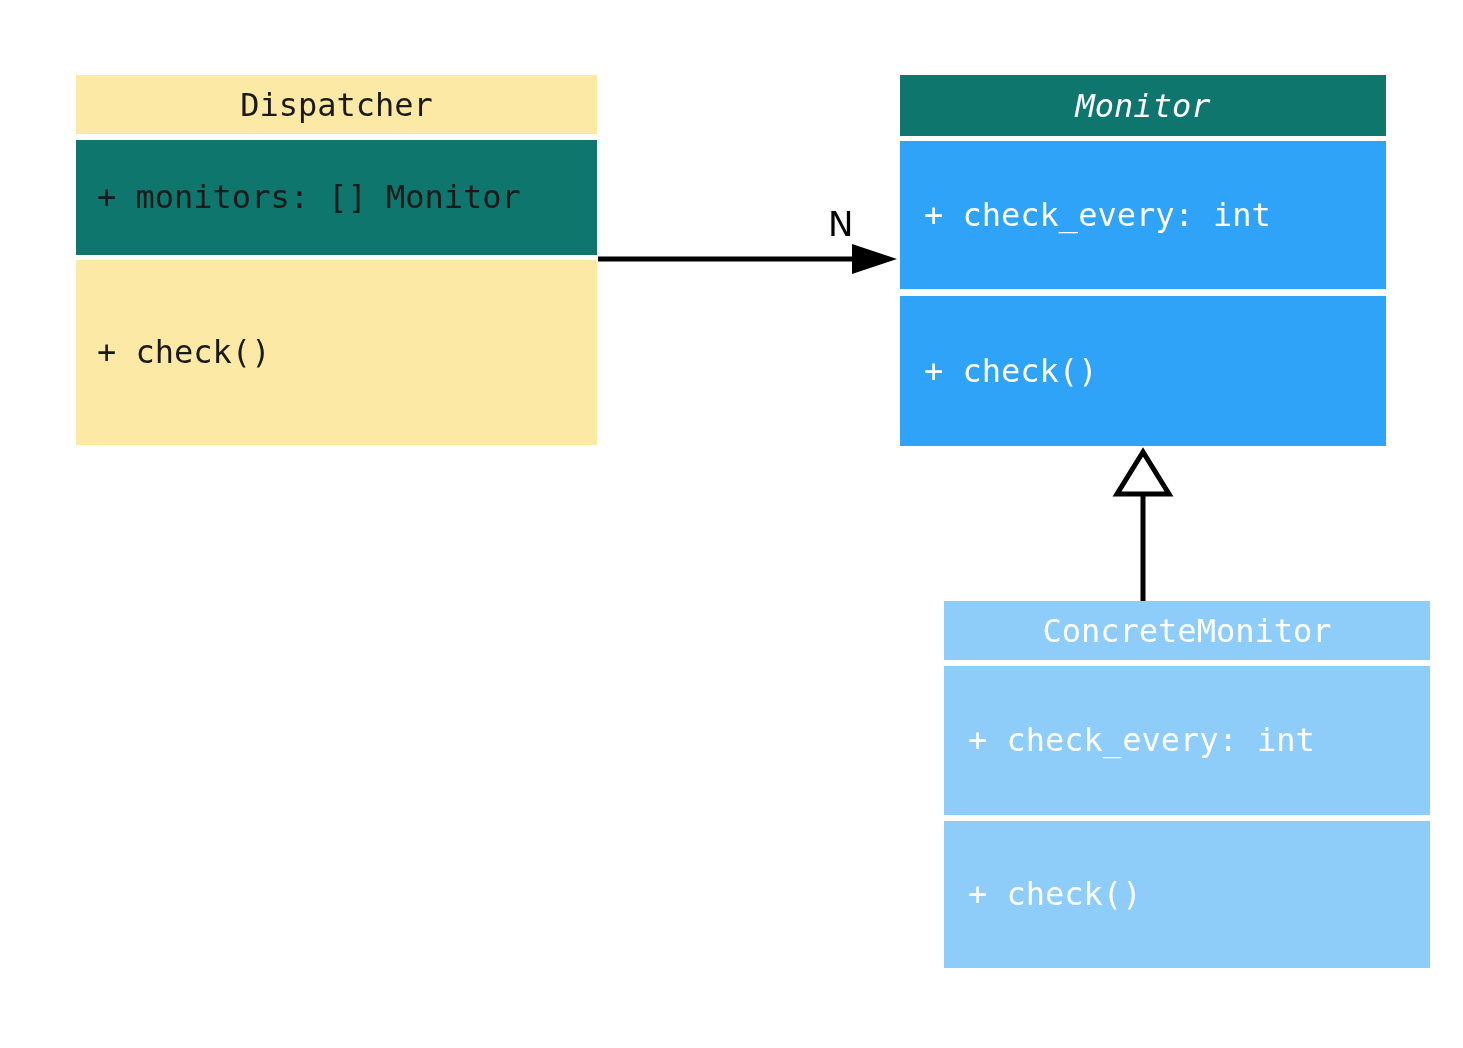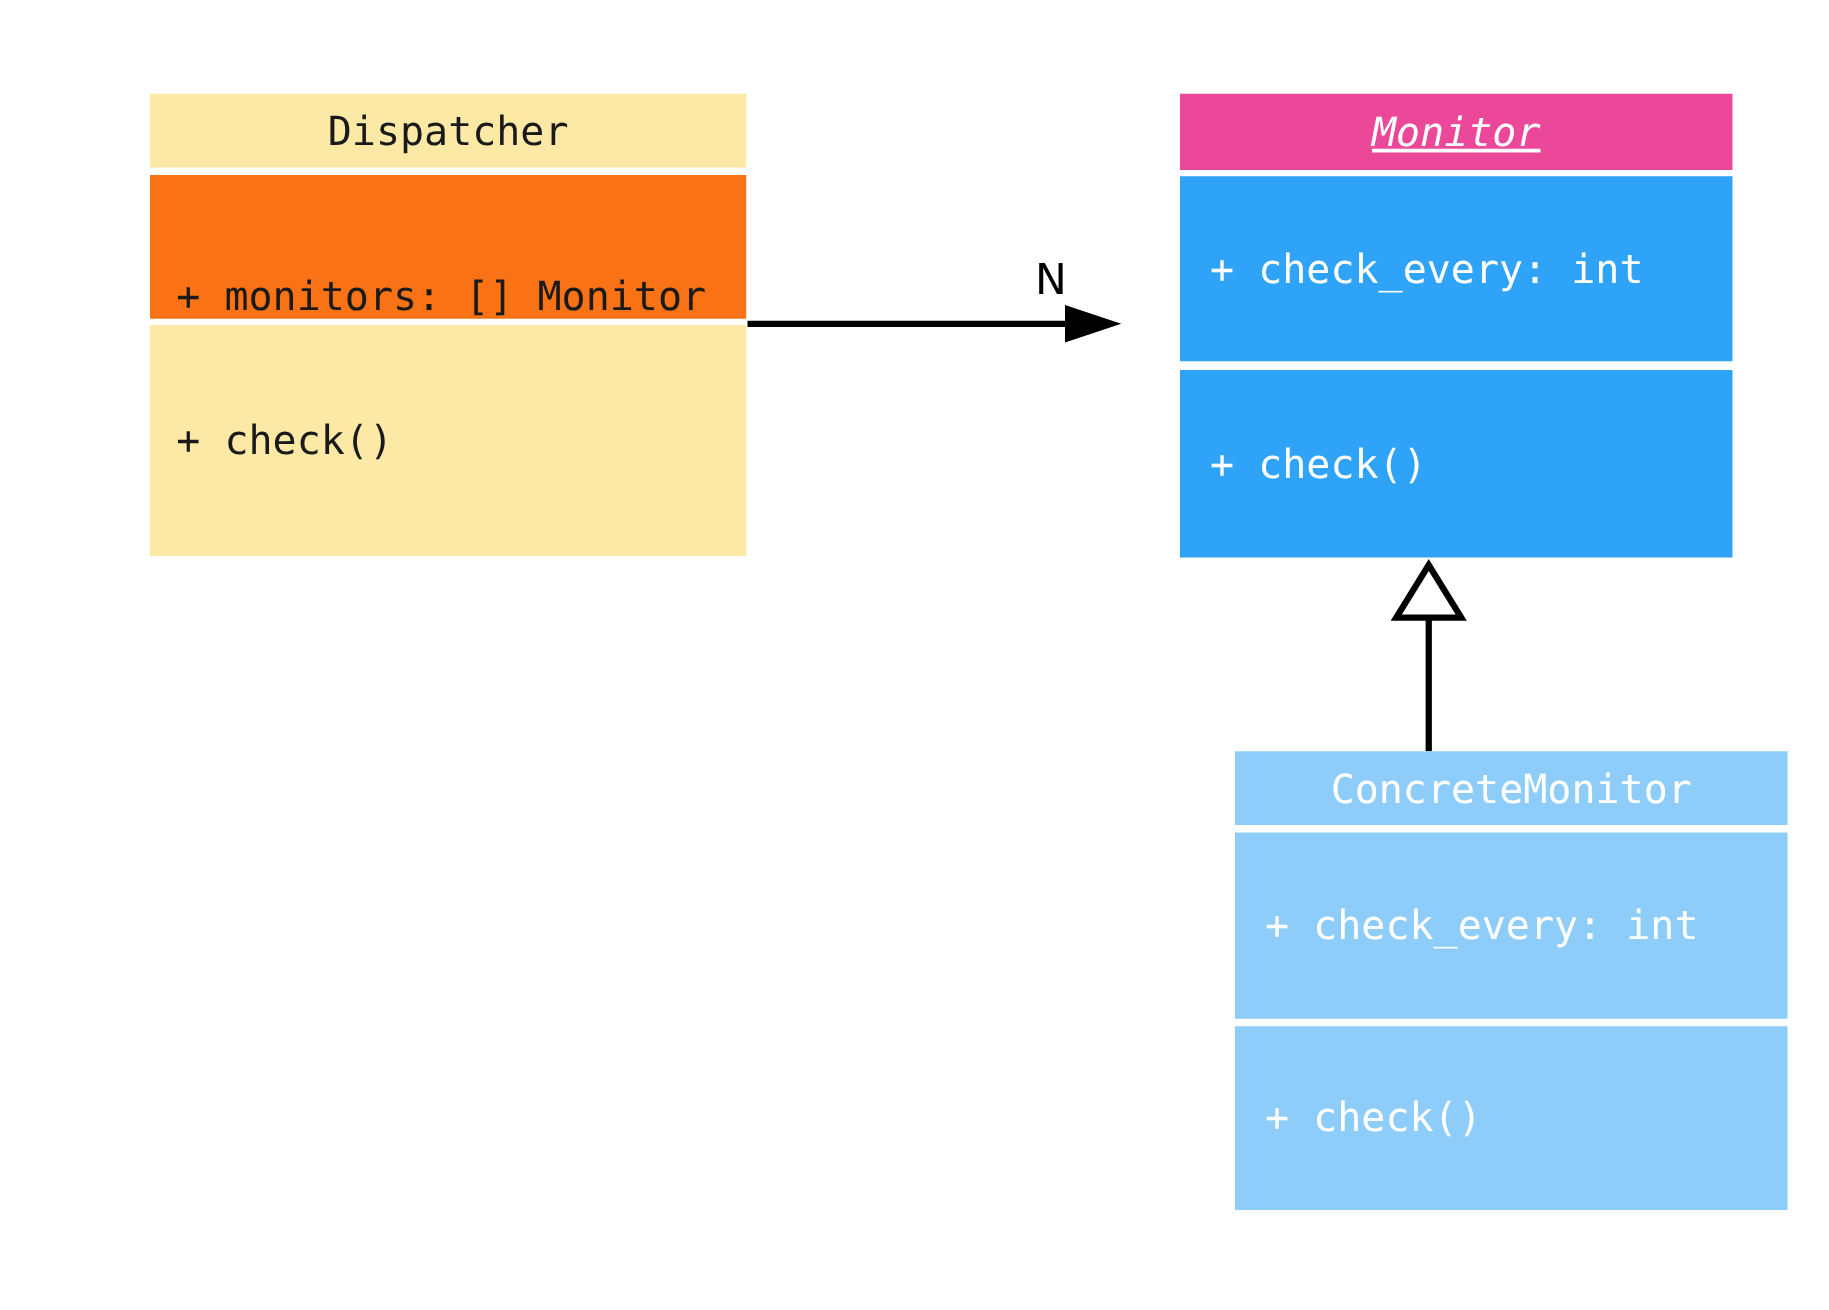--- a/index.html
+++ b/index.html
@@ -11,21 +11,21 @@
     font-family: "DejaVu Sans Mono", "Liberation Mono", monospace;
     overflow: hidden;
   }
   .overlay {
     position: absolute;
     left: 0; top: 0;
     width: 1463px; height: 1048px;
     pointer-events: none;
   }
   .cls { position: absolute; }
-  .sec { box-sizing: border-box; margin-left: 44px; }
+  .sec { box-sizing: border-box; }
   .hdr {
     display: flex;
     align-items: center;
     justify-content: center;
     font-size: 32px;
   }
   .hdr.italic { font-style: italic; }
   .members {
     display: flex;
     flex-direction: column;
@@ -76,30 +76,30 @@
     <g>
       <line x1="1143" y1="601" x2="1143" y2="494" stroke="#000000" stroke-width="5"></line>
       <polygon points="1143,452 1117,494 1169,494" fill="#ffffff" stroke="#000000" stroke-width="5" stroke-linejoin="miter"></polygon>
     </g>
   </svg>
 
   <span class="assoc-label">N</span>
 
   <div class="cls cls-dispatcher" style="color: rgb(26, 26, 26);">
     <div class="sec hdr" style="background-color: rgb(252, 233, 166);">Dispatcher</div>
-    <div class="sec attrs members" style="background-color: #f97316; justify-content: flex-end;">
+    <div class="sec attrs members" style="background-color: #0f766e;">
       <div>+ monitors: [] Monitor</div>
     </div>
     <div class="sec methods members" style="background-color: rgb(252, 233, 166);">
       <div>+ check()</div>
     </div>
   </div>
 
   <div class="cls cls-monitor" style="color: rgb(255, 255, 255);">
-    <div class="sec hdr italic" style="background-color: #ec4899; text-decoration: underline;">Monitor</div>
+    <div class="sec hdr italic" style="background-color: #0f766e;">Monitor</div>
     <div class="sec attrs members" style="background-color: rgb(47, 163, 247);">
       <div>+ check_every: int</div>
     </div>
     <div class="sec methods members" style="background-color: rgb(47, 163, 247);">
       <div>+ check()</div>
     </div>
   </div>
 
   <div class="cls cls-concrete" style="color: rgb(255, 255, 255);">
     <div class="sec hdr" style="background-color: rgb(142, 205, 249);">ConcreteMonitor</div>

